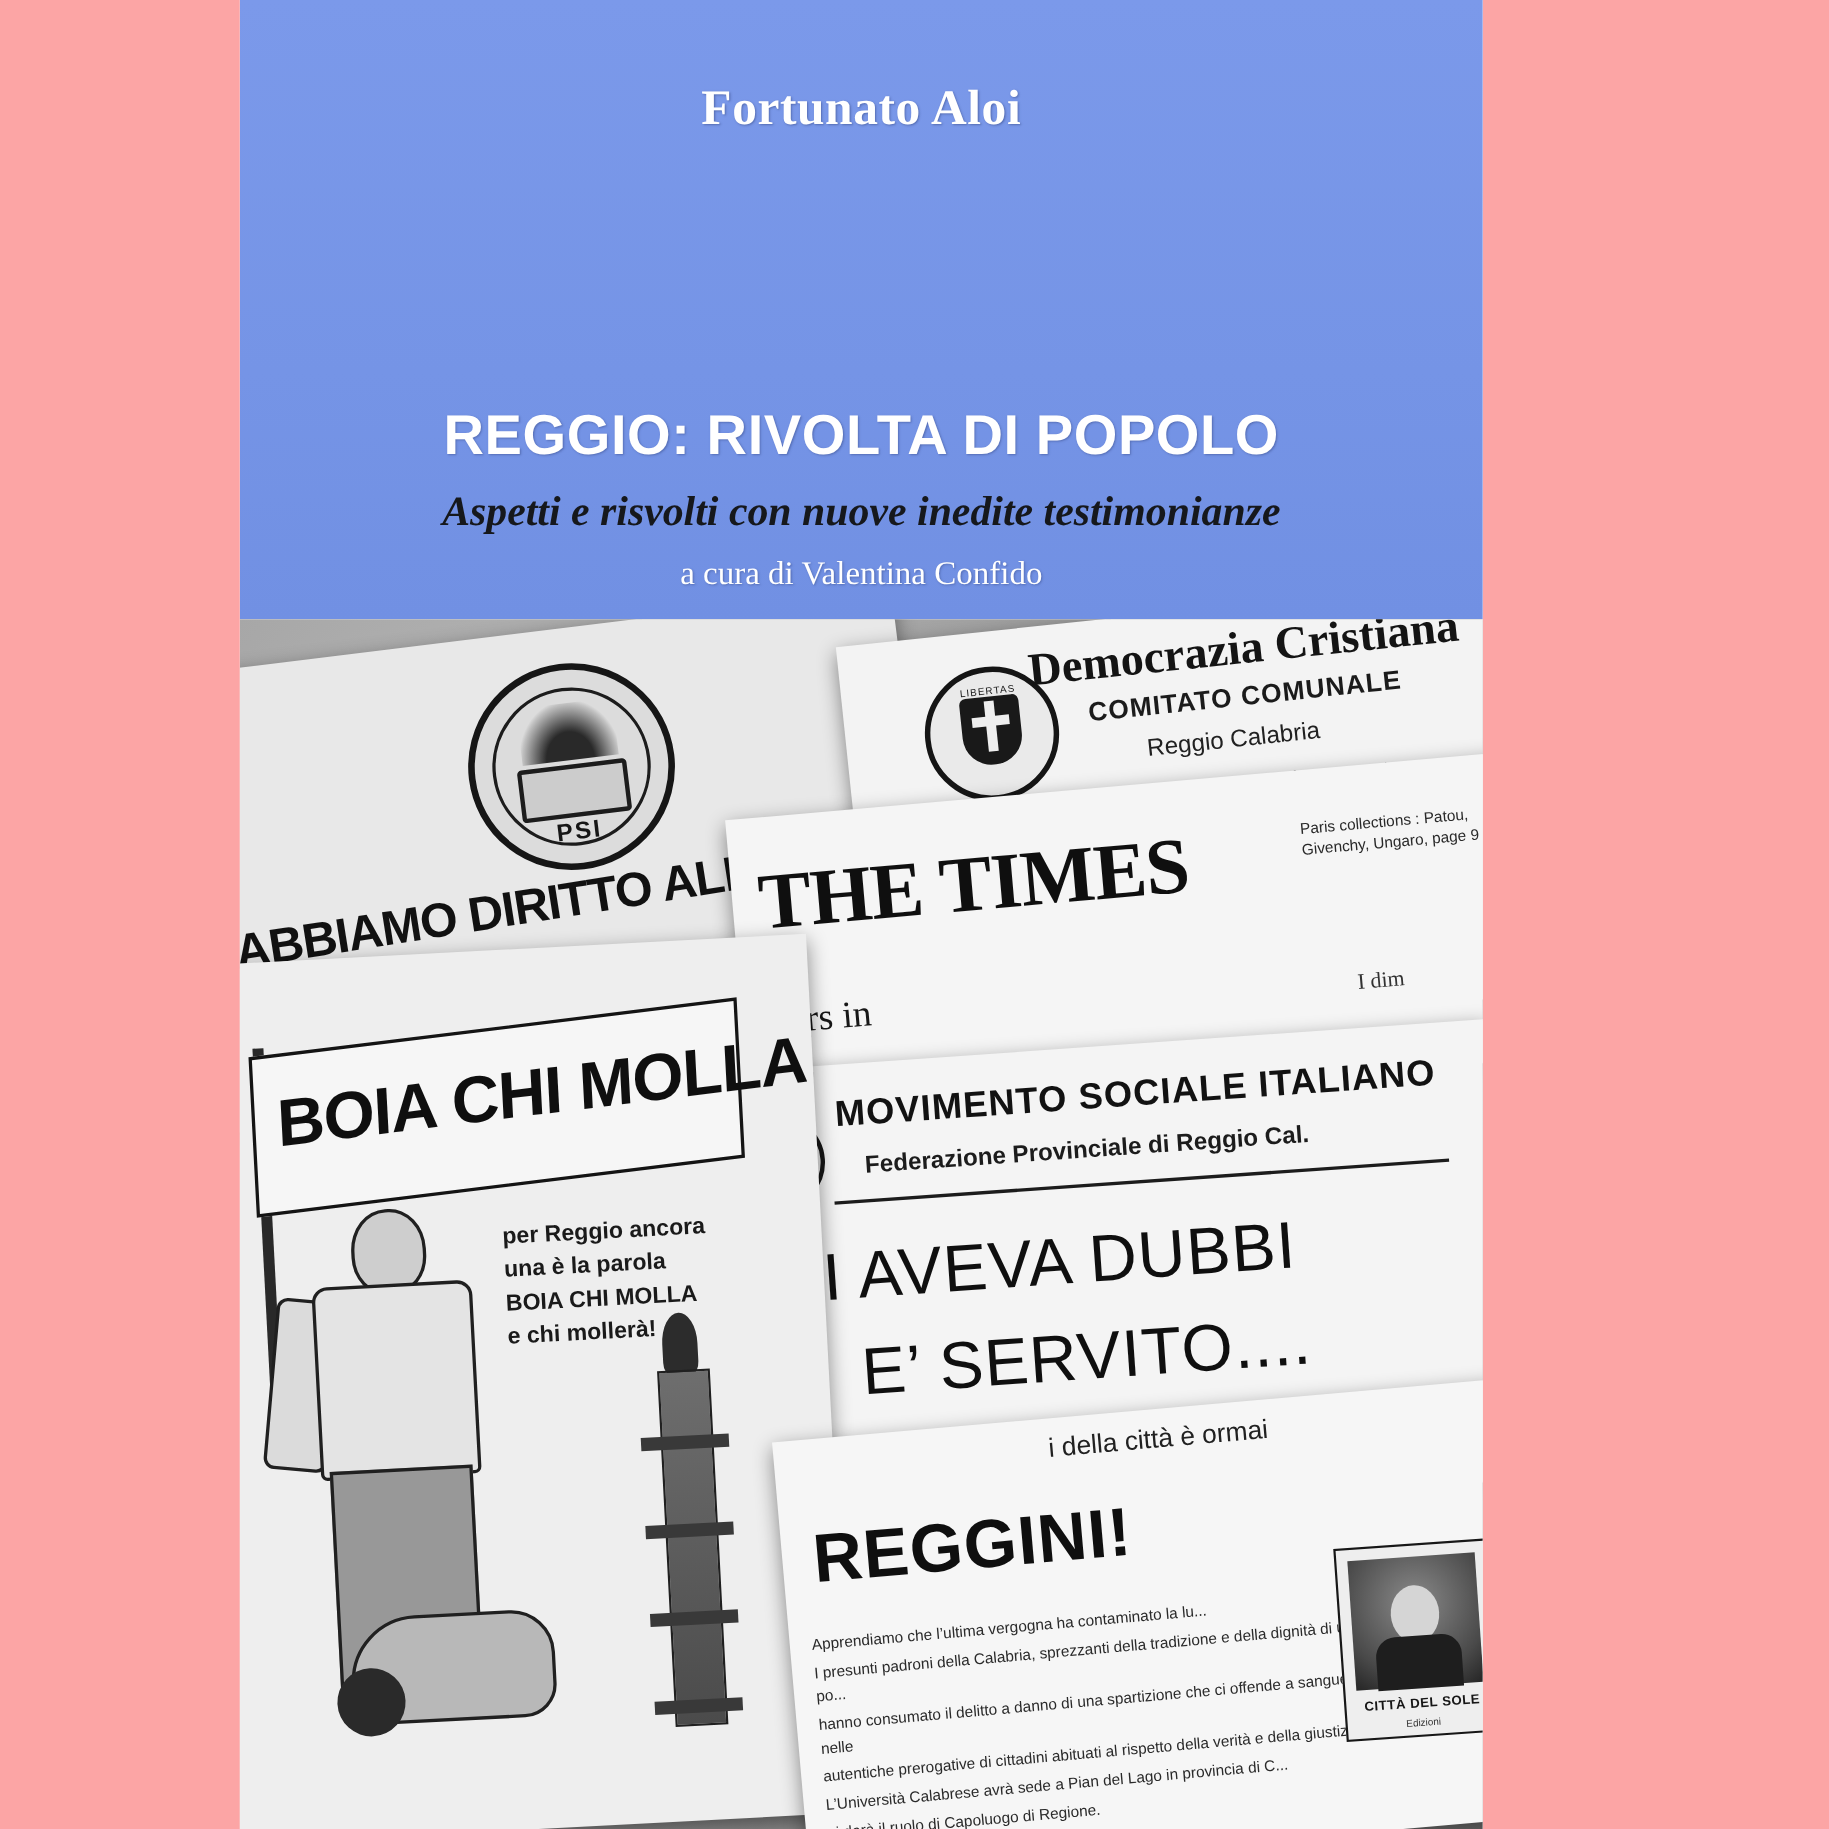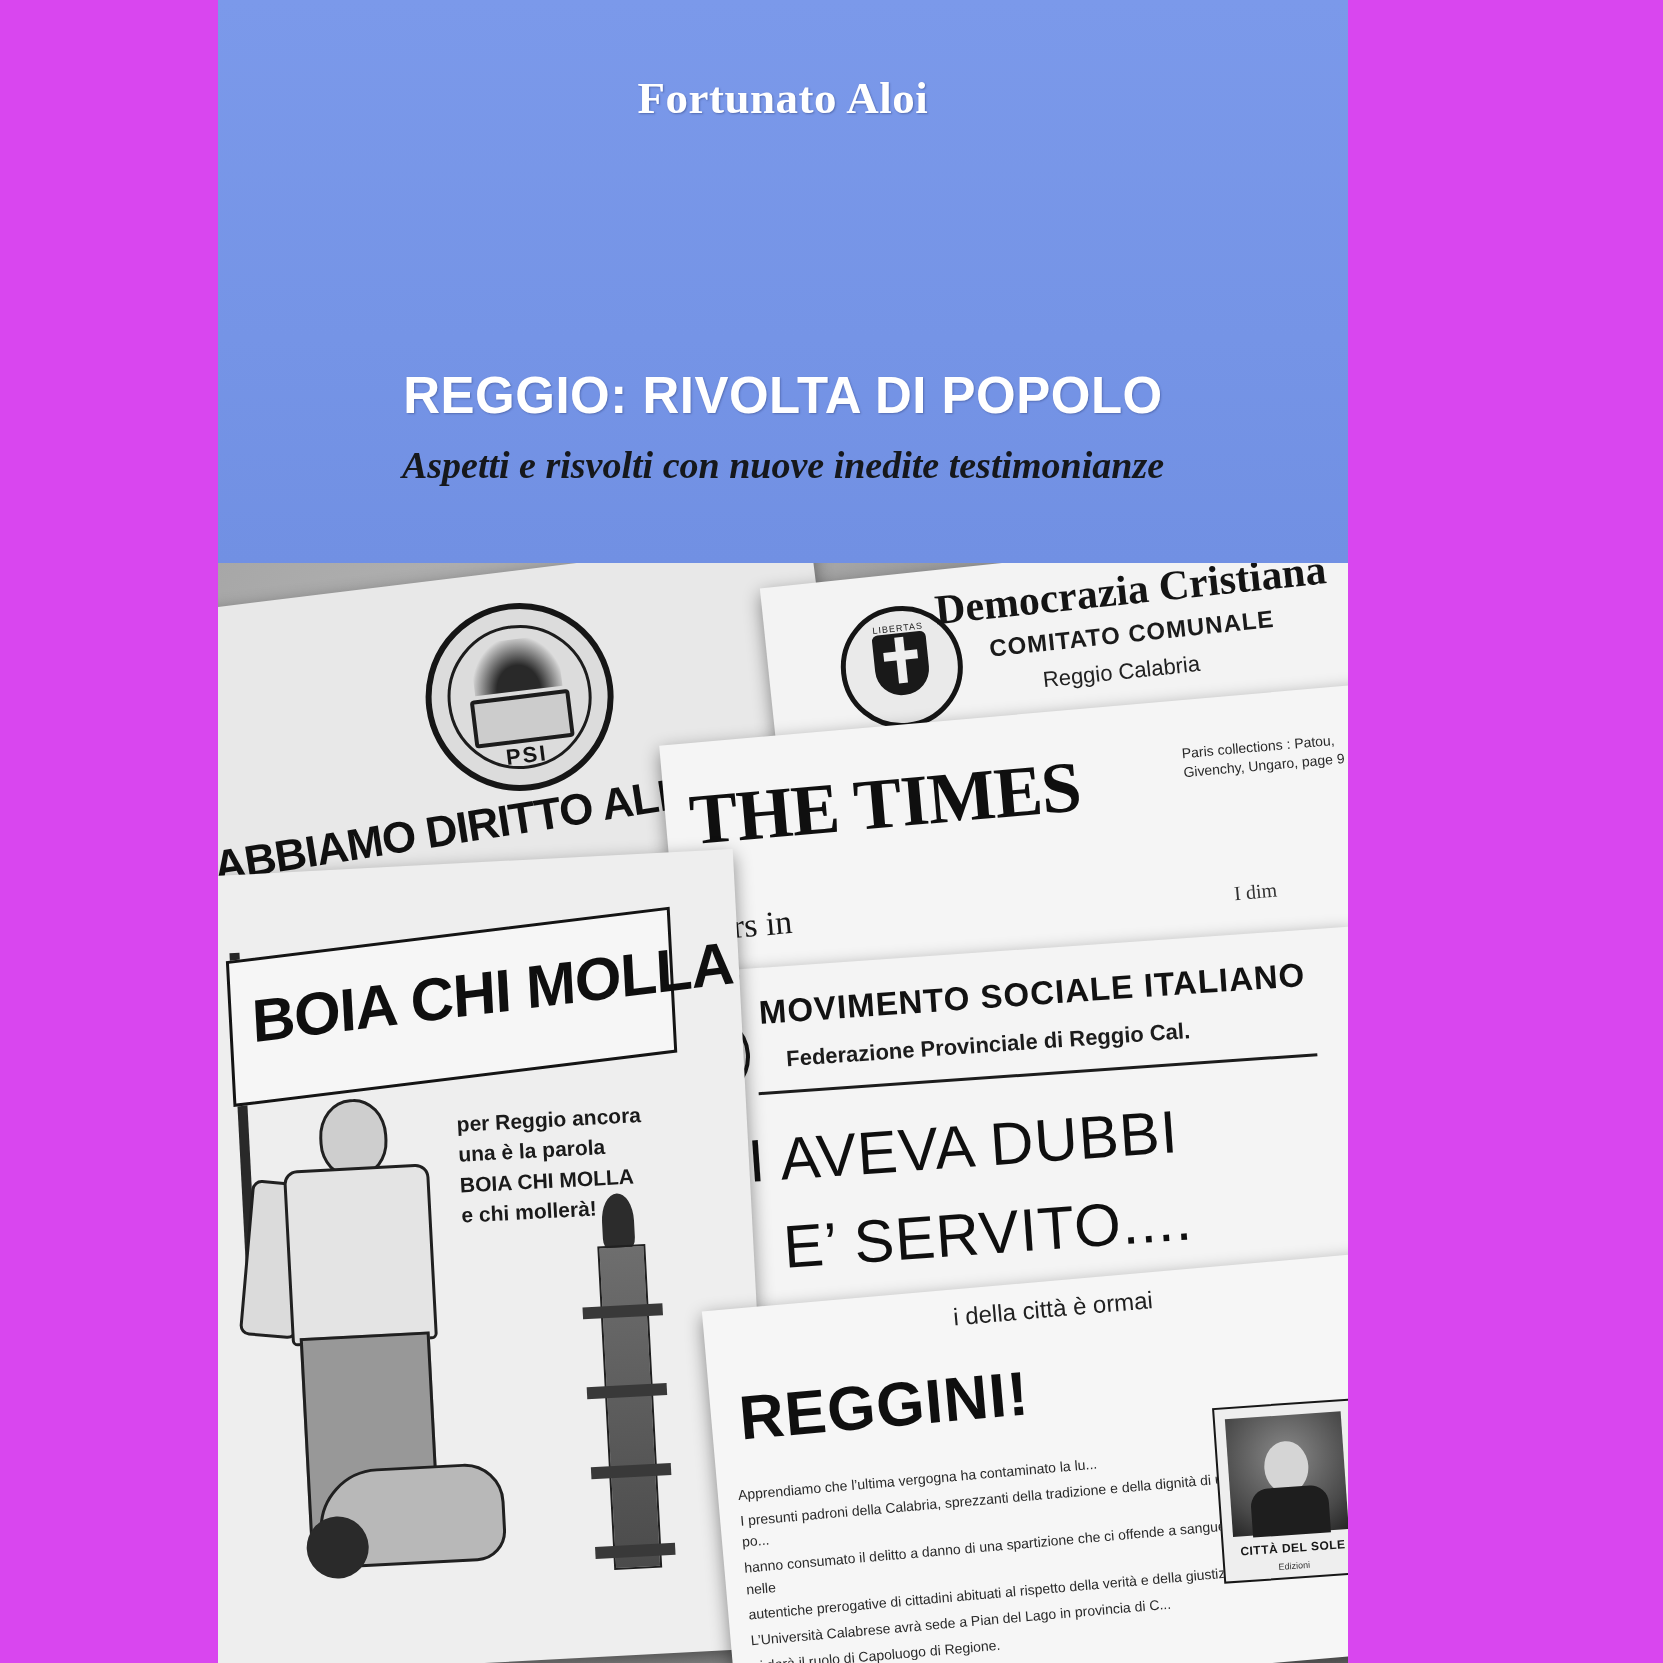--- a/index.html
+++ b/index.html
@@ -10,21 +10,21 @@
   body {
     width: 1663px;
     height: 1663px;
     font-family: "Liberation Serif", serif;
     overflow: hidden;
   }
   .page {
     position: relative;
     width: 1663px;
     height: 1663px;
-    background: #d946ef;
+    background: #fca5a5;
   }
   .cover {
     position: absolute;
     left: 218px;
     top: 0px;
     width: 1130px;
     height: 1663px;
     background: #ffffff;
     overflow: hidden;
   }
@@ -716,20 +716,21 @@
 </head>
 <body>
 
 <div class="page">
   <div class="cover">
 
     <div class="blue-panel">
       <div class="author">Fortunato Aloi</div>
       <div class="sub-title">REGGIO: RIVOLTA DI POPOLO</div>
       <div class="tag-line">Aspetti e risvolti con nuove inedite testimonianze</div>
+      <div class="editor-line">a cura di Valentina Confido</div>
     </div>
 
     <div class="photo">
 
       <div class="sheet sheet-psi">
         <div class="psi-seal">
           <div class="ring"></div>
           <div class="sun"></div>
           <div class="book"></div>
           <div class="psi-text">PSI</div>

